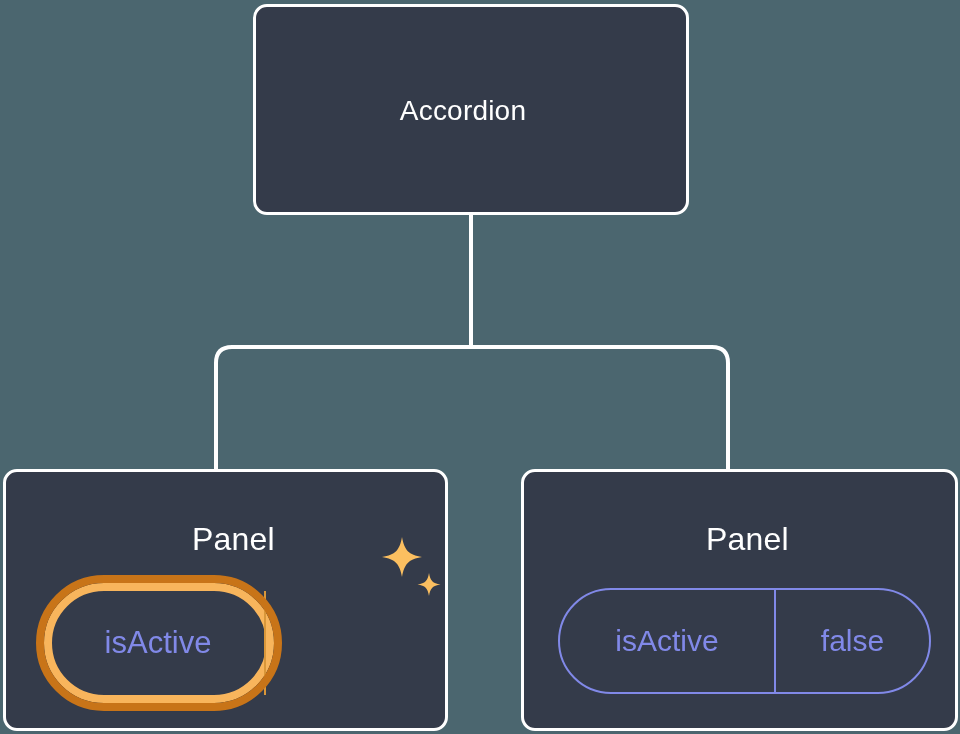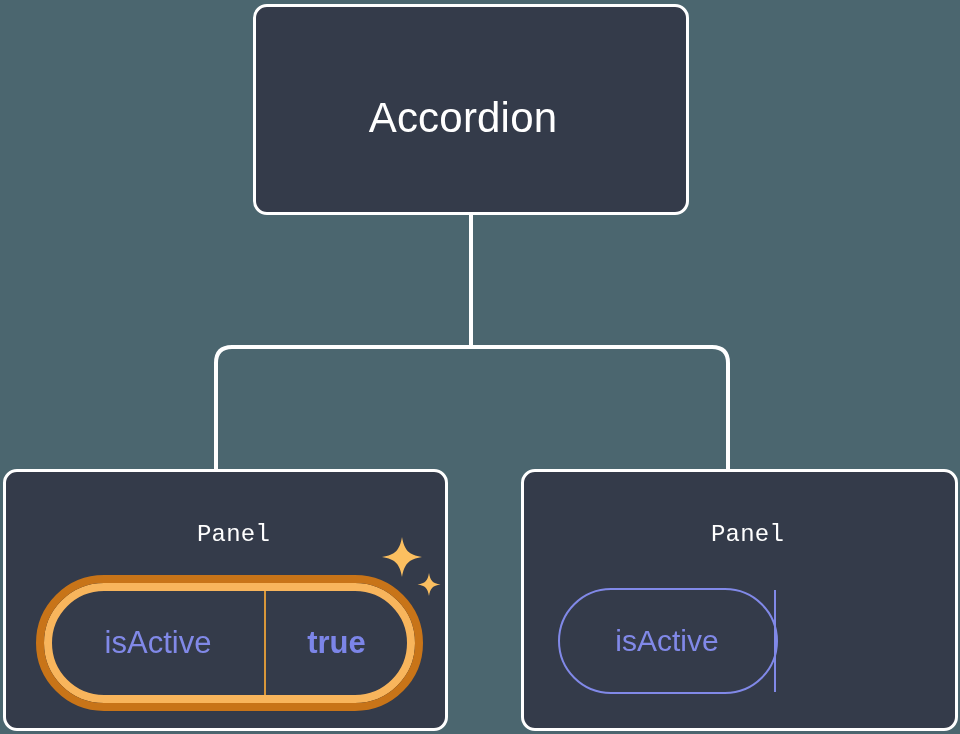--- a/index.html
+++ b/index.html
@@ -56,35 +56,34 @@
     height: 262px;
   }
 
   .node-title {
     color: #ffffff;
     text-align: center;
     font-weight: 400;
     letter-spacing: 0.2px;
   }
   .root-title {
-    font-size: 42px;
+    font-size: 28px;
     line-height: 1;
     position: absolute;
     left: 0;
     right: 16px;
     top: 90px;
   }
   .panel-title {
-    font-size: 24px;
+    font-size: 32px;
     line-height: 1;
     position: absolute;
     left: 16px;
     right: 0;
     top: 51px;
-    font-family: Liberation Mono, monospace;
   }
 
   
   .pill-wrap {
     position: absolute;
   }
   .pill {
     display: flex;
     align-items: stretch;
     box-sizing: border-box;
@@ -161,32 +160,32 @@
     <div class="node-title root-title">Accordion</div>
   </div>
 
   <div class="node node-panel-left">
     <div class="node-title panel-title">Panel</div>
   </div>
 
   <div class="pill-wrap" style="left:44px; top:583px;">
     <div class="pill pill-highlight">
       <div class="pill-cell pill-key">isActive</div>
-      <div class="pill-cell pill-val">true</div>
     </div>
   </div>
 
   <svg class="sparkles" viewBox="0 0 70 72" width="70" height="72" aria-hidden="true">
     <path d="M24 4 C26.5 17.5 30.5 21.5 44 24 C30.5 26.5 26.5 30.5 24 44 C21.5 30.5 17.5 26.5 4 24 C17.5 21.5 21.5 17.5 24 4 Z" fill="#fbbf60"></path>
     <path d="M51 40 C52.4 48 54.6 50.2 62.5 51.5 C54.6 52.8 52.4 55 51 63 C49.6 55 47.4 52.8 39.5 51.5 C47.4 50.2 49.6 48 51 40 Z" fill="#fbbf60"></path>
   </svg>
 
   <div class="node node-panel-right">
     <div class="node-title panel-title">Panel</div>
   </div>
 
   <div class="pill-wrap" style="left:558px; top:588px;">
     <div class="pill pill-plain">
       <div class="pill-cell pill-key">isActive</div>
+      <div class="pill-cell pill-val">false</div>
     </div>
   </div>
 
 </div>
 
 </body></html>

